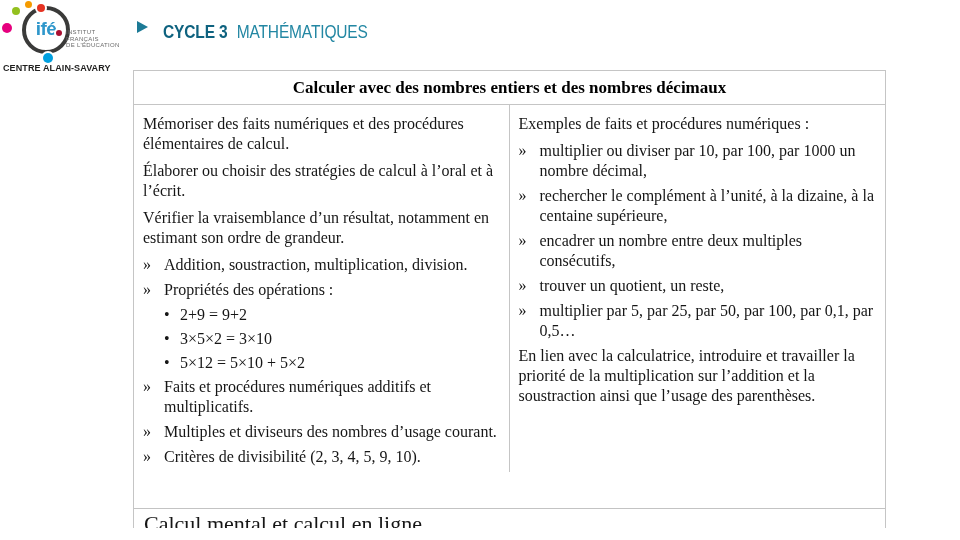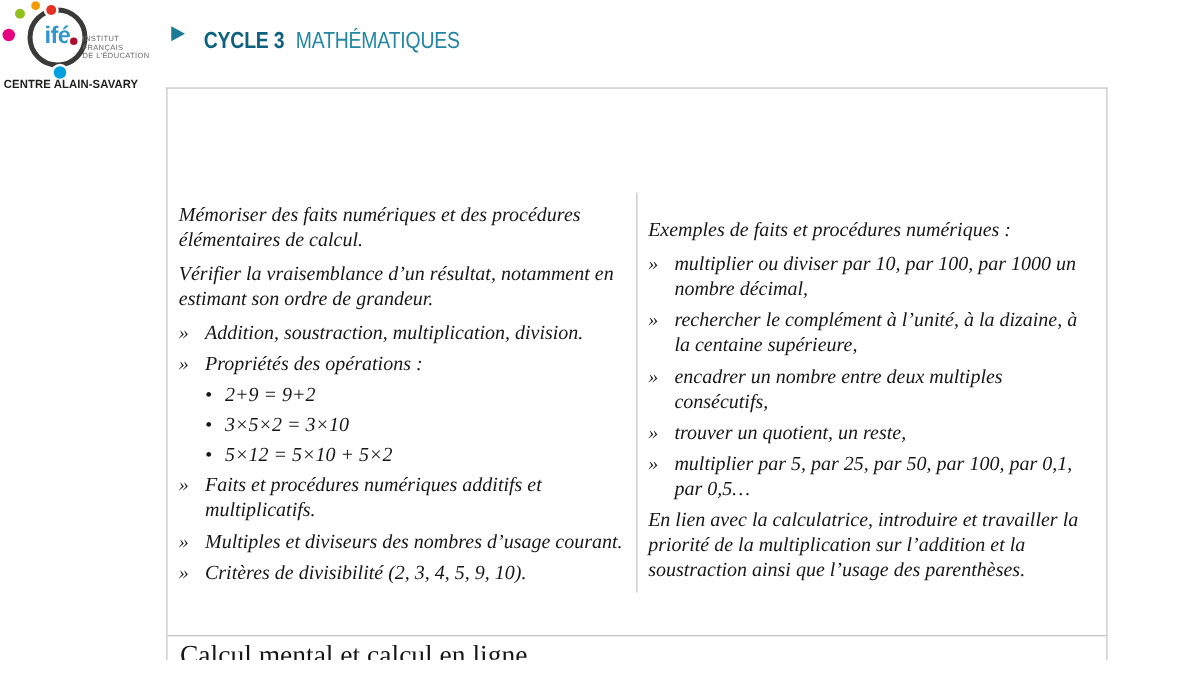--- a/index.html
+++ b/index.html
@@ -41,21 +41,21 @@
   .cycle { font-weight:bold; color:#0e627f; }
   .subject { font-weight:normal; color:#2387a3; }
 
   
   .prog-table { position:absolute; left:133px; top:70px; width:753px; height:458px;
                 border:1px solid #c5c5c5; border-bottom:none; background:#fff;
                 overflow:hidden; color:#161616; }
   .title-row { height:34px; border-bottom:1px solid #c5c5c5;
                display:flex; align-items:center; justify-content:center;
                font-weight:bold; font-size:17px; color:#000; }
-  .cols { display:flex; align-items:flex-end; height:403px;font-style:italic; }
+  .cols { display:flex; align-items:flex-start; height:403px; }
   .col { width:50%; padding:9px 10px 0 9px; font-size:16px; line-height:20px; }
   .col-left { border-right:1px solid #c5c5c5; }
   .item { display:flex; }
   .item.p { display:block; margin-bottom:7px; }
   .item.b { margin-bottom:5px; }
   .item.s { margin-bottom:4px; padding-left:21px; }
   .item .marker { flex:0 0 21px; }
   .item.s .marker { flex:0 0 16px; }
   .item .txt { flex:1 1 auto; }
   .row-sep { position:absolute; left:0; right:0; top:437px;
@@ -88,26 +88,30 @@
 
   <div class="header">
     <span class="arrow"></span>
     <span class="header-text">
       <span class="cycle">CYCLE 3</span>
       <span class="subject">MATHÉMATIQUES</span>
     </span>
   </div>
 
   <div class="prog-table">
+    <div class="title-row">Calculer avec des nombres entiers et des nombres décimaux</div>
 
     <div class="cols">
 
       <div class="col col-left">
         <div class="item p">
           <span class="txt">Mémoriser des faits numériques et des procédures élémentaires de calcul.</span>
+        </div>
+        <div class="item p">
+          <span class="txt">Élaborer ou choisir des stratégies de calcul à l’oral et à l’écrit.</span>
         </div>
         <div class="item p">
           <span class="txt">Vérifier la vraisemblance d’un résultat, notamment en estimant son ordre de grandeur.</span>
         </div>
         <div class="item b">
           <span class="marker">»</span>
           <span class="txt">Addition, soustraction, multiplication, division.</span>
         </div>
         <div class="item b">
           <span class="marker">»</span>

